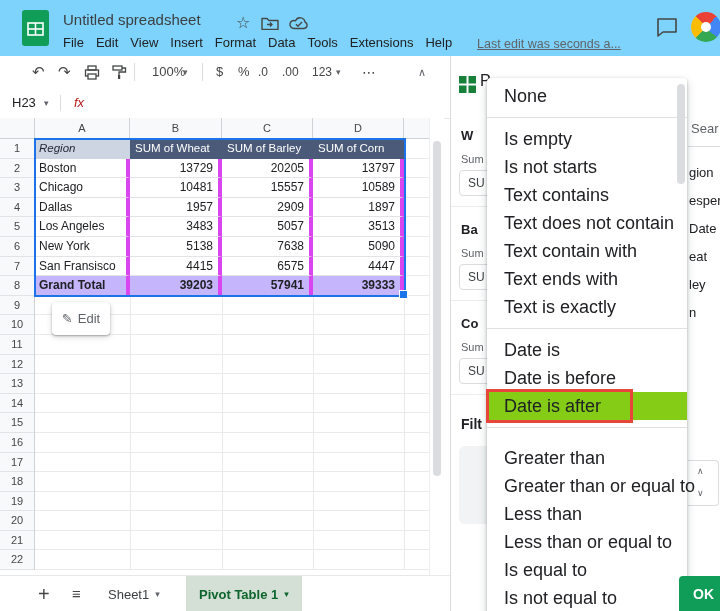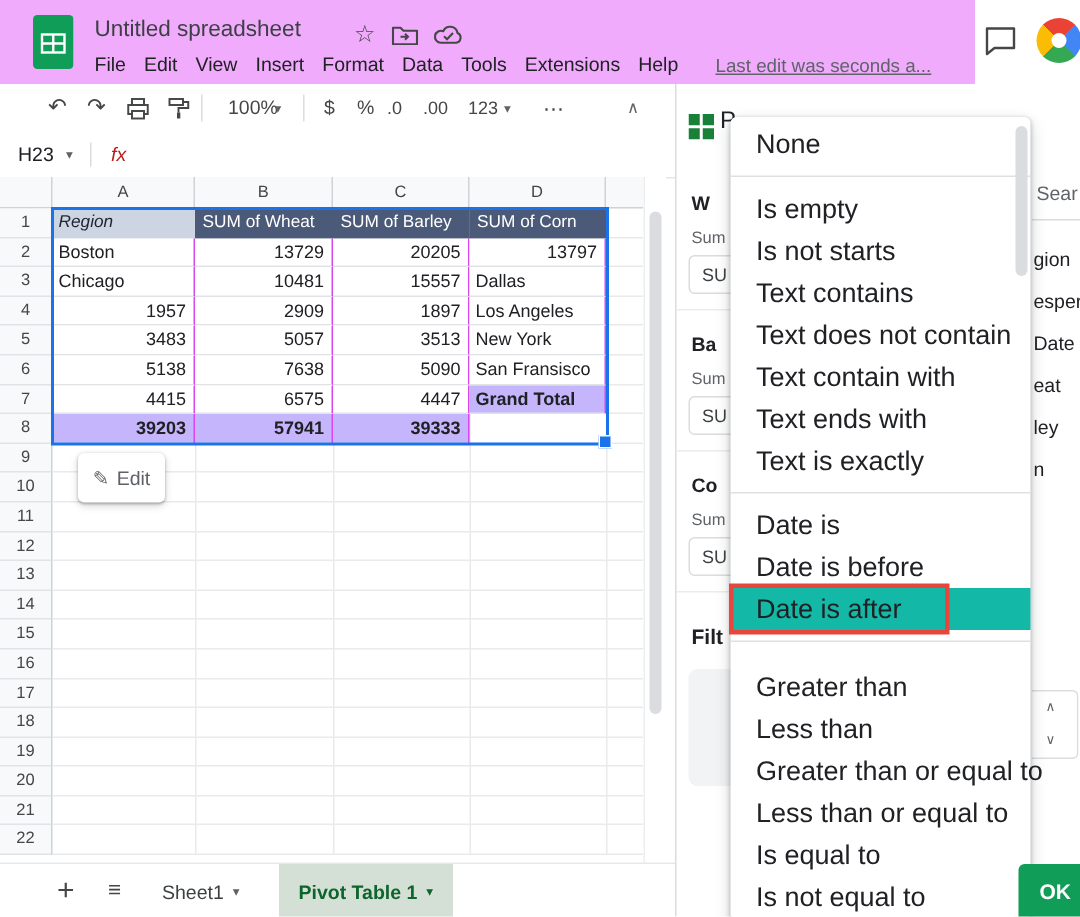--- a/index.html
+++ b/index.html
@@ -2,21 +2,21 @@
 <html><head>
 <meta charset="utf-8">
 <style>
   html,body{margin:0;padding:0}
   body{width:720px;height:611px;overflow:hidden;position:relative;background:#fff;
        font-family:"Liberation Sans","DejaVu Sans",sans-serif;color:#202124}
   .abs{position:absolute}
   svg{display:block}
 
   
-  .topbar{position:absolute;left:0;top:0;width:650px;height:56px;background:#f0abfc}
+  .topbar{position:absolute;left:0;top:0;width:720px;height:56px;background:#7dd3fc}
   .doc-title{position:absolute;left:63px;top:11px;font-size:15px;color:#3c4043;white-space:nowrap}
   .star{position:absolute;left:236px;top:13px;font-size:16px;color:#444746}
   .menus{position:absolute;left:63px;top:35px;display:flex;gap:12px;font-size:13px;color:#202124}
   .lastedit{position:absolute;left:477px;top:37px;font-size:12.5px;color:#5f6368;text-decoration:underline;white-space:nowrap}
   .avatar{position:absolute;left:691px;top:12px;width:30px;height:30px;border-radius:50%;
           background:conic-gradient(from -45deg,#ea4335 0 90deg,#4285f4 90deg 180deg,#34a853 180deg 270deg,#fbbc05 270deg 360deg)}
   .avatar i{position:absolute;left:10px;top:10px;width:10px;height:10px;border-radius:50%;background:#fff}
 
   
   .toolbar{position:absolute;left:0;top:56px;width:450px;height:32px;background:#fff;border-bottom:1px solid #e3e5e8}
@@ -36,21 +36,21 @@
   .rownums{position:absolute;left:0;top:139px;width:35px;height:431px;background:#f8f9fa;border-right:1px solid #d0d3d6;box-sizing:border-box}
   .rn{height:19.6px;box-sizing:border-box;border-bottom:1px solid #e1e3e6;font-size:11px;color:#444746;text-align:center;line-height:19.6px}
   .bodylines{position:absolute;left:35px;top:139px;width:394px;height:431px}
   .rl{height:19.6px;box-sizing:border-box;border-bottom:1px solid #e8eaec}
   .vl{position:absolute;top:0;width:1px;height:431px;background:#e8eaec}
   .vscroll{position:absolute;left:429px;top:118px;width:14px;height:457px;background:#fff;border-left:1px solid #eceeef}
   .vthumb{position:absolute;left:3px;top:23px;width:8px;height:335px;background:#dadce0;border-radius:4px}
 
   
   .pivot{position:absolute;left:35px;top:139px;display:grid;grid-template-columns:95px 92px 91px 91px;grid-auto-rows:19.6px;font-size:12px}
-  .pc{box-sizing:border-box;border-right:1px solid #d946ef;border-bottom:1px solid #e1e3e6;line-height:18.6px;overflow:hidden;white-space:nowrap;background:#fff}
+  .pc{box-sizing:border-box;border-right:4px solid #d946ef;border-bottom:1px solid #e1e3e6;line-height:18.6px;overflow:hidden;white-space:nowrap;background:#fff}
   .pc.h{background:#4a5a78;color:#fff;font-size:11.5px;padding-left:5px;border-color:#4a5a78}
   .pc.lab{background:#cdd5e3;color:#1f2430;font-style:italic;padding-left:4px;border-color:#cdd5e3}
   .pc.name{padding-left:4px}
   .pc.num{text-align:right;padding-right:5px}
   .pc.tot{background:#c4b5fd;font-weight:bold}
   .selbox{position:absolute;left:34px;top:138px;width:372px;height:159px;border:2px solid #1a73e8;box-sizing:border-box;pointer-events:none}
   .fillhandle{position:absolute;left:399px;top:290px;width:7px;height:7px;background:#1a73e8;border:1px solid #fff}
   .editbtn{position:absolute;left:52px;top:302px;width:58px;height:33px;background:#fff;border-radius:4px;z-index:5;
            box-shadow:0 1px 2px rgba(0,0,0,.3),0 2px 6px rgba(0,0,0,.15);
            display:flex;align-items:center;justify-content:center;gap:5px;font-size:13px;color:#5f6368;cursor:pointer}
@@ -77,21 +77,21 @@
   .pfield{position:absolute;font-size:13px;color:#202124;white-space:nowrap}
   .stepbox{position:absolute;left:237px;top:404px;width:31px;height:46px;border:1px solid #dadce0;border-left:none;border-radius:0 4px 4px 0;box-sizing:border-box}
   .chev{position:absolute;font-size:9px;color:#5f6368}
   .okbtn{position:absolute;left:228px;top:520px;width:92px;height:44px;background:#0f9d58;color:#fff;border-radius:4px;
          font-size:14px;font-weight:bold;padding:10px 0 0 14px;box-sizing:border-box;z-index:60;cursor:pointer}
 
   
   .dropdown{position:absolute;left:487px;top:78px;width:200px;background:#fff;border-radius:4px;padding:4px 0 8px;z-index:50;
             box-shadow:0 1px 3px rgba(60,64,67,.32),0 4px 10px rgba(60,64,67,.22)}
   .mi{height:28px;line-height:28px;padding-left:17px;font-size:18px;color:#202124;white-space:nowrap;cursor:pointer}
-  .mi.hl{background:#14b8a6;position:relative}
+  .mi.hl{background:#84cc16;position:relative}
   .redbox{position:absolute;left:-1px;top:-3px;width:141px;height:28px;border:3px solid #e8453c;pointer-events:none}
   .mdiv{height:1px;background:#e0e0e0;margin:7px 0}
   .mdiv.last{margin:7px 0 16px}
   .dthumb{position:absolute;right:2px;top:6px;width:8px;height:100px;background:#dadce0;border-radius:4px}
 </style>
 </head>
 <body>
 
 <div class="topbar">
   <svg class="abs" style="left:22px;top:10px" width="27" height="36" viewBox="0 0 27 36">
@@ -233,20 +233,21 @@
   <div class="pc h">SUM of Corn</div>
 
   <div class="pc name">Boston</div>
   <div class="pc num">13729</div>
   <div class="pc num">20205</div>
   <div class="pc num">13797</div>
 
   <div class="pc name">Chicago</div>
   <div class="pc num">10481</div>
   <div class="pc num">15557</div>
+  <div class="pc num">10589</div>
 
   <div class="pc name">Dallas</div>
   <div class="pc num">1957</div>
   <div class="pc num">2909</div>
   <div class="pc num">1897</div>
 
   <div class="pc name">Los Angeles</div>
   <div class="pc num">3483</div>
   <div class="pc num">5057</div>
   <div class="pc num">3513</div>
@@ -349,19 +350,19 @@
   <div class="mi">Text is exactly</div>
   <div class="mdiv"></div>
   <div class="mi">Date is</div>
   <div class="mi">Date is before</div>
   <div class="mi hl">
     <span>Date is after</span>
     <span class="redbox"></span>
   </div>
   <div class="mdiv last"></div>
   <div class="mi">Greater than</div>
+  <div class="mi">Greater than or equal to</div>
   <div class="mi">Less than</div>
-  <div class="mi">Greater than or equal to</div>
   <div class="mi">Less than or equal to</div>
   <div class="mi">Is equal to</div>
   <div class="mi">Is not equal to</div>
   <div class="dthumb"></div>
 </div>
 
 </body></html>

